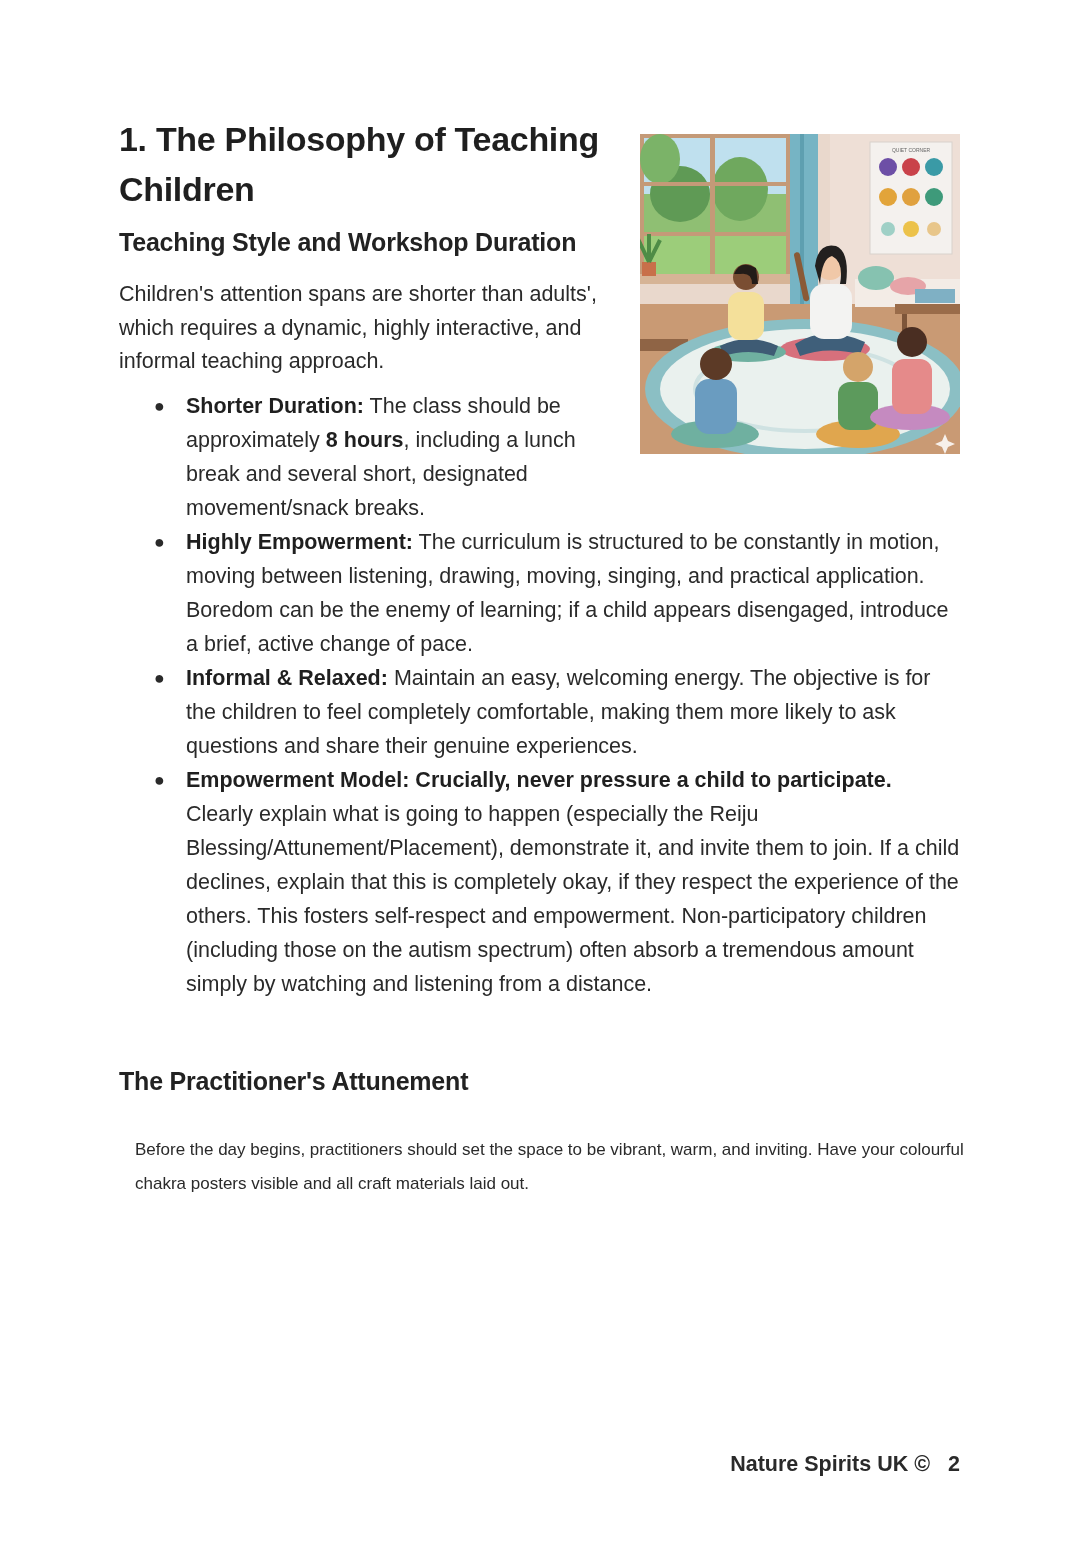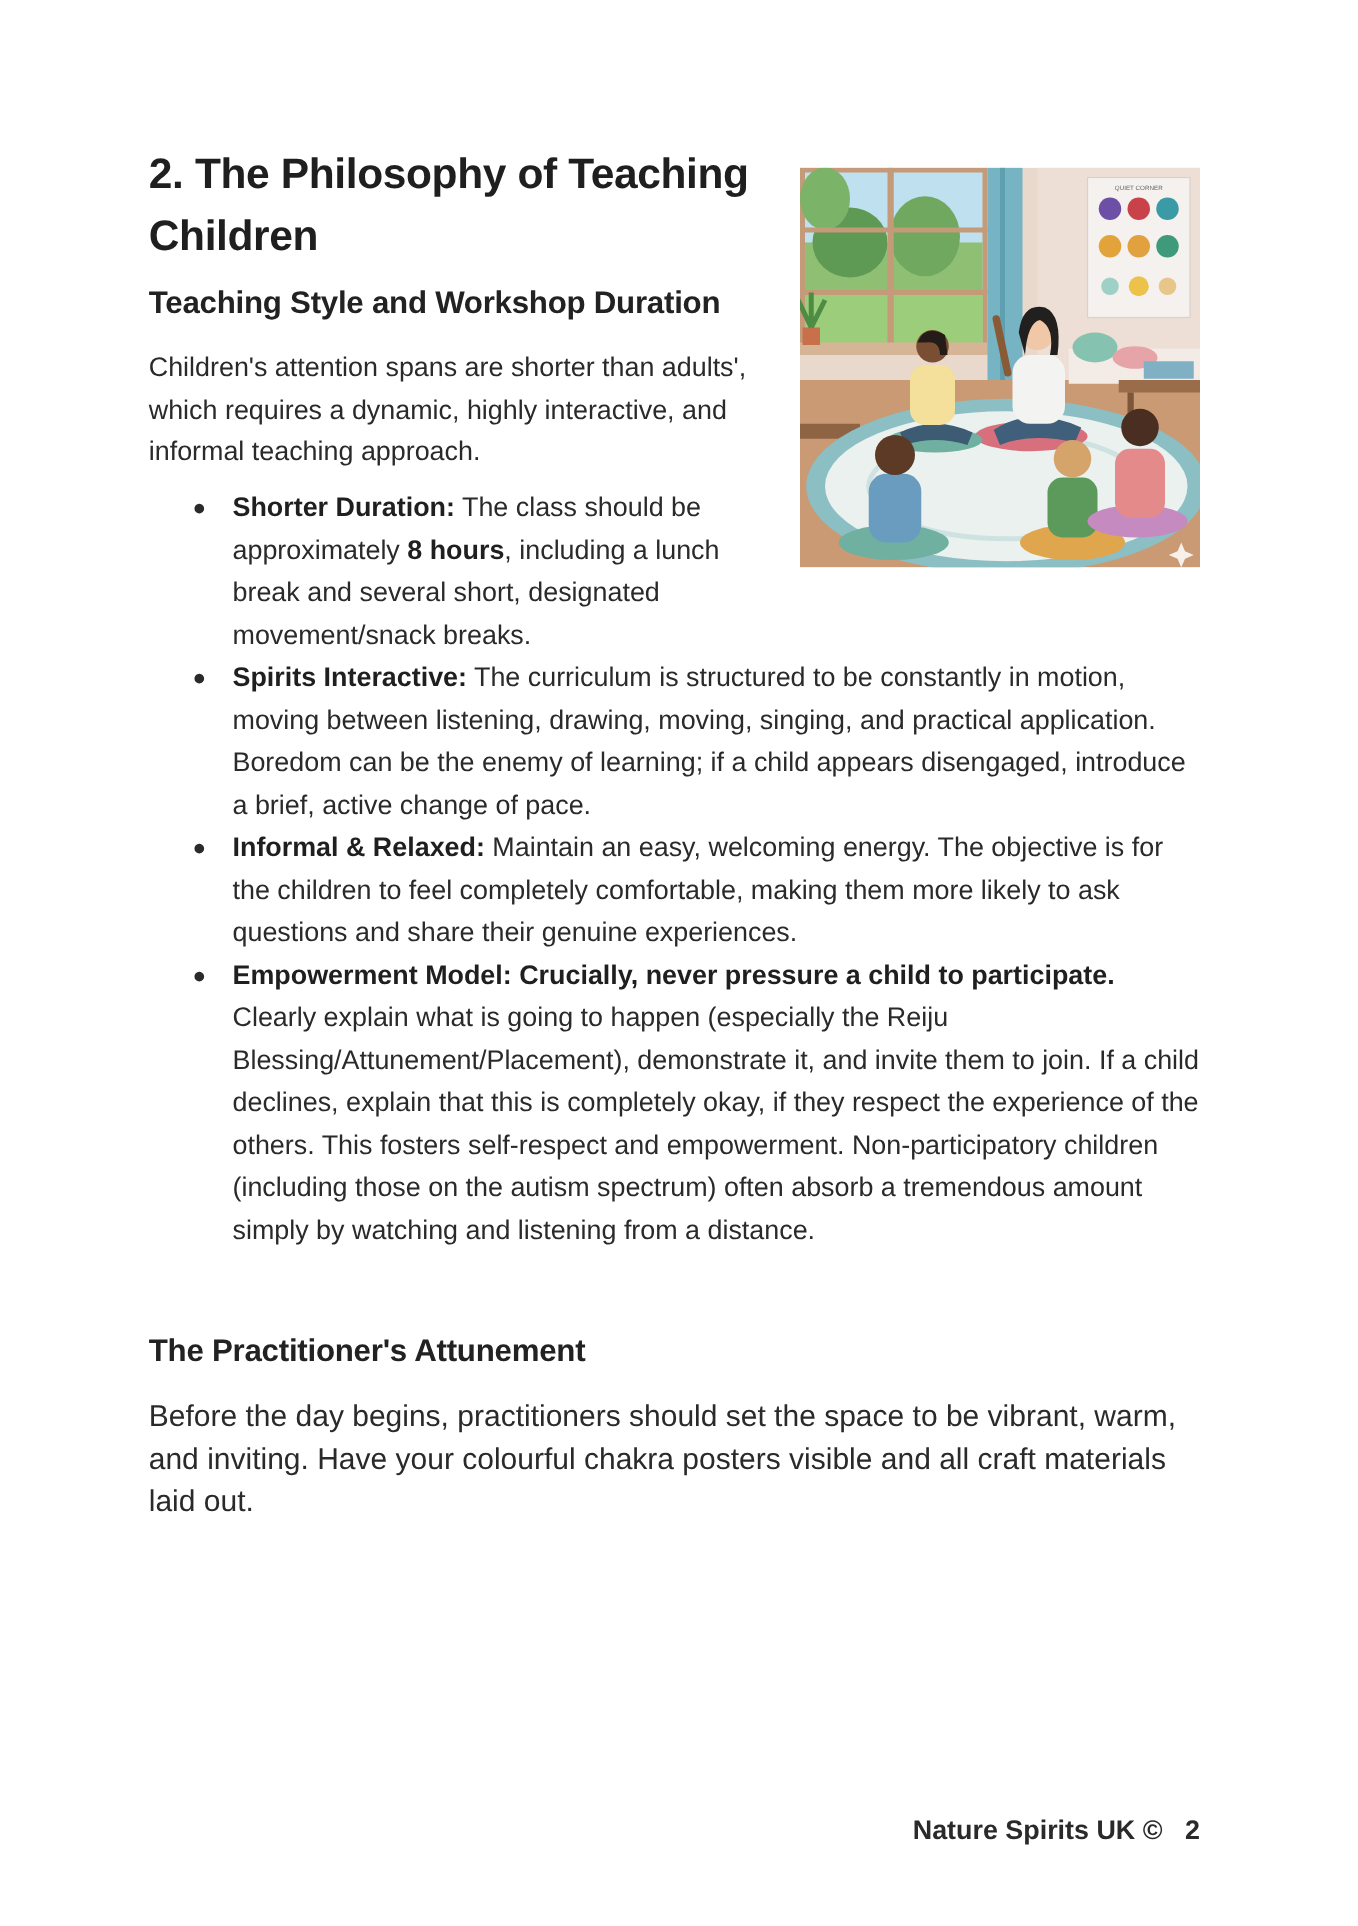--- a/index.html
+++ b/index.html
@@ -11,45 +11,45 @@
   .h2 { position: absolute; left: 119px; margin: 0; font-size: 25px; font-weight: bold; color: #222; letter-spacing: -0.2px; }
   .h2.a { top: 228px; text-align: right; }
   .h2.b { top: 1067px; }
   .intro { position: absolute; left: 119px; top: 278px; width: 505px; margin: 0;
            font-size: 21.5px; line-height: 33.5px; color: #2a2a2a; }
   .list { position: absolute; left: 119px; top: 389px; width: 845px; margin: 0; padding: 0; list-style: none; }
   .list li { position: relative; padding-left: 67px; font-size: 21.5px; line-height: 34px; color: #2a2a2a; }
   .list li .bullet { position: absolute; left: 35px; top: 0; font-size: 18px; }
   .list li.first { width: 420px; }
   .list b { color: #1f1f1f; }
-  .prep { position: absolute; left: 119px; top: 1117px; width: 845px; margin: 0;
-          font-size: 24px; line-height: 34px; color: #2a2a2a; }
+  .prep { position: absolute; left: 119px; top: 1117px; width: 845px; margin: 16px;
+          font-size: 17px; line-height: 34px; color: #2a2a2a; }
   .figure { position: absolute; left: 640px; top: 134px; width: 320px; height: 320px; overflow: hidden; }
   .footer { position: absolute; right: 126px; top: 1452px; font-size: 21.5px; color: #2a2a2a; font-weight: bold; }
   .footer .num { margin-left: 18px; }
 </style>
 </head>
 <body>
 
 <div class="page">
 
-  <h1 class="h1">2. The Philosophy of Teaching Children</h1>
+  <h1 class="h1">1. The Philosophy of Teaching Children</h1>
 
   <h2 class="h2 a">Teaching Style and Workshop Duration</h2>
 
   <p class="intro">Children's attention spans are shorter than adults', which requires a dynamic, highly interactive, and informal teaching approach.</p>
 
   <ul class="list">
     <li class="first">
       <span class="bullet">●</span>
       <b>Shorter Duration:</b><span> The class should be approximately </span><b>8 hours</b><span>, including a lunch break and several short, designated movement/snack breaks.</span>
     </li>
     <li>
       <span class="bullet">●</span>
-      <b>Spirits Interactive:</b><span> The curriculum is structured to be constantly in motion, moving between listening, drawing, moving, singing, and practical application. Boredom can be the enemy of learning; if a child appears disengaged, introduce a brief, active change of pace.</span>
+      <b>Highly Empowerment:</b><span> The curriculum is structured to be constantly in motion, moving between listening, drawing, moving, singing, and practical application. Boredom can be the enemy of learning; if a child appears disengaged, introduce a brief, active change of pace.</span>
     </li>
     <li>
       <span class="bullet">●</span>
       <b>Informal &amp; Relaxed:</b><span> Maintain an easy, welcoming energy. The objective is for the children to feel completely comfortable, making them more likely to ask questions and share their genuine experiences.</span>
     </li>
     <li>
       <span class="bullet">●</span>
       <b>Empowerment Model: Crucially, never pressure a child to participate.</b><span> Clearly explain what is going to happen (especially the Reiju Blessing/Attunement/Placement), demonstrate it, and invite them to join. If a child declines, explain that this is completely okay, if they respect the experience of the others. This fosters self-respect and empowerment. Non-participatory children (including those on the autism spectrum) often absorb a tremendous amount simply by watching and listening from a distance.</span>
     </li>
   </ul>

